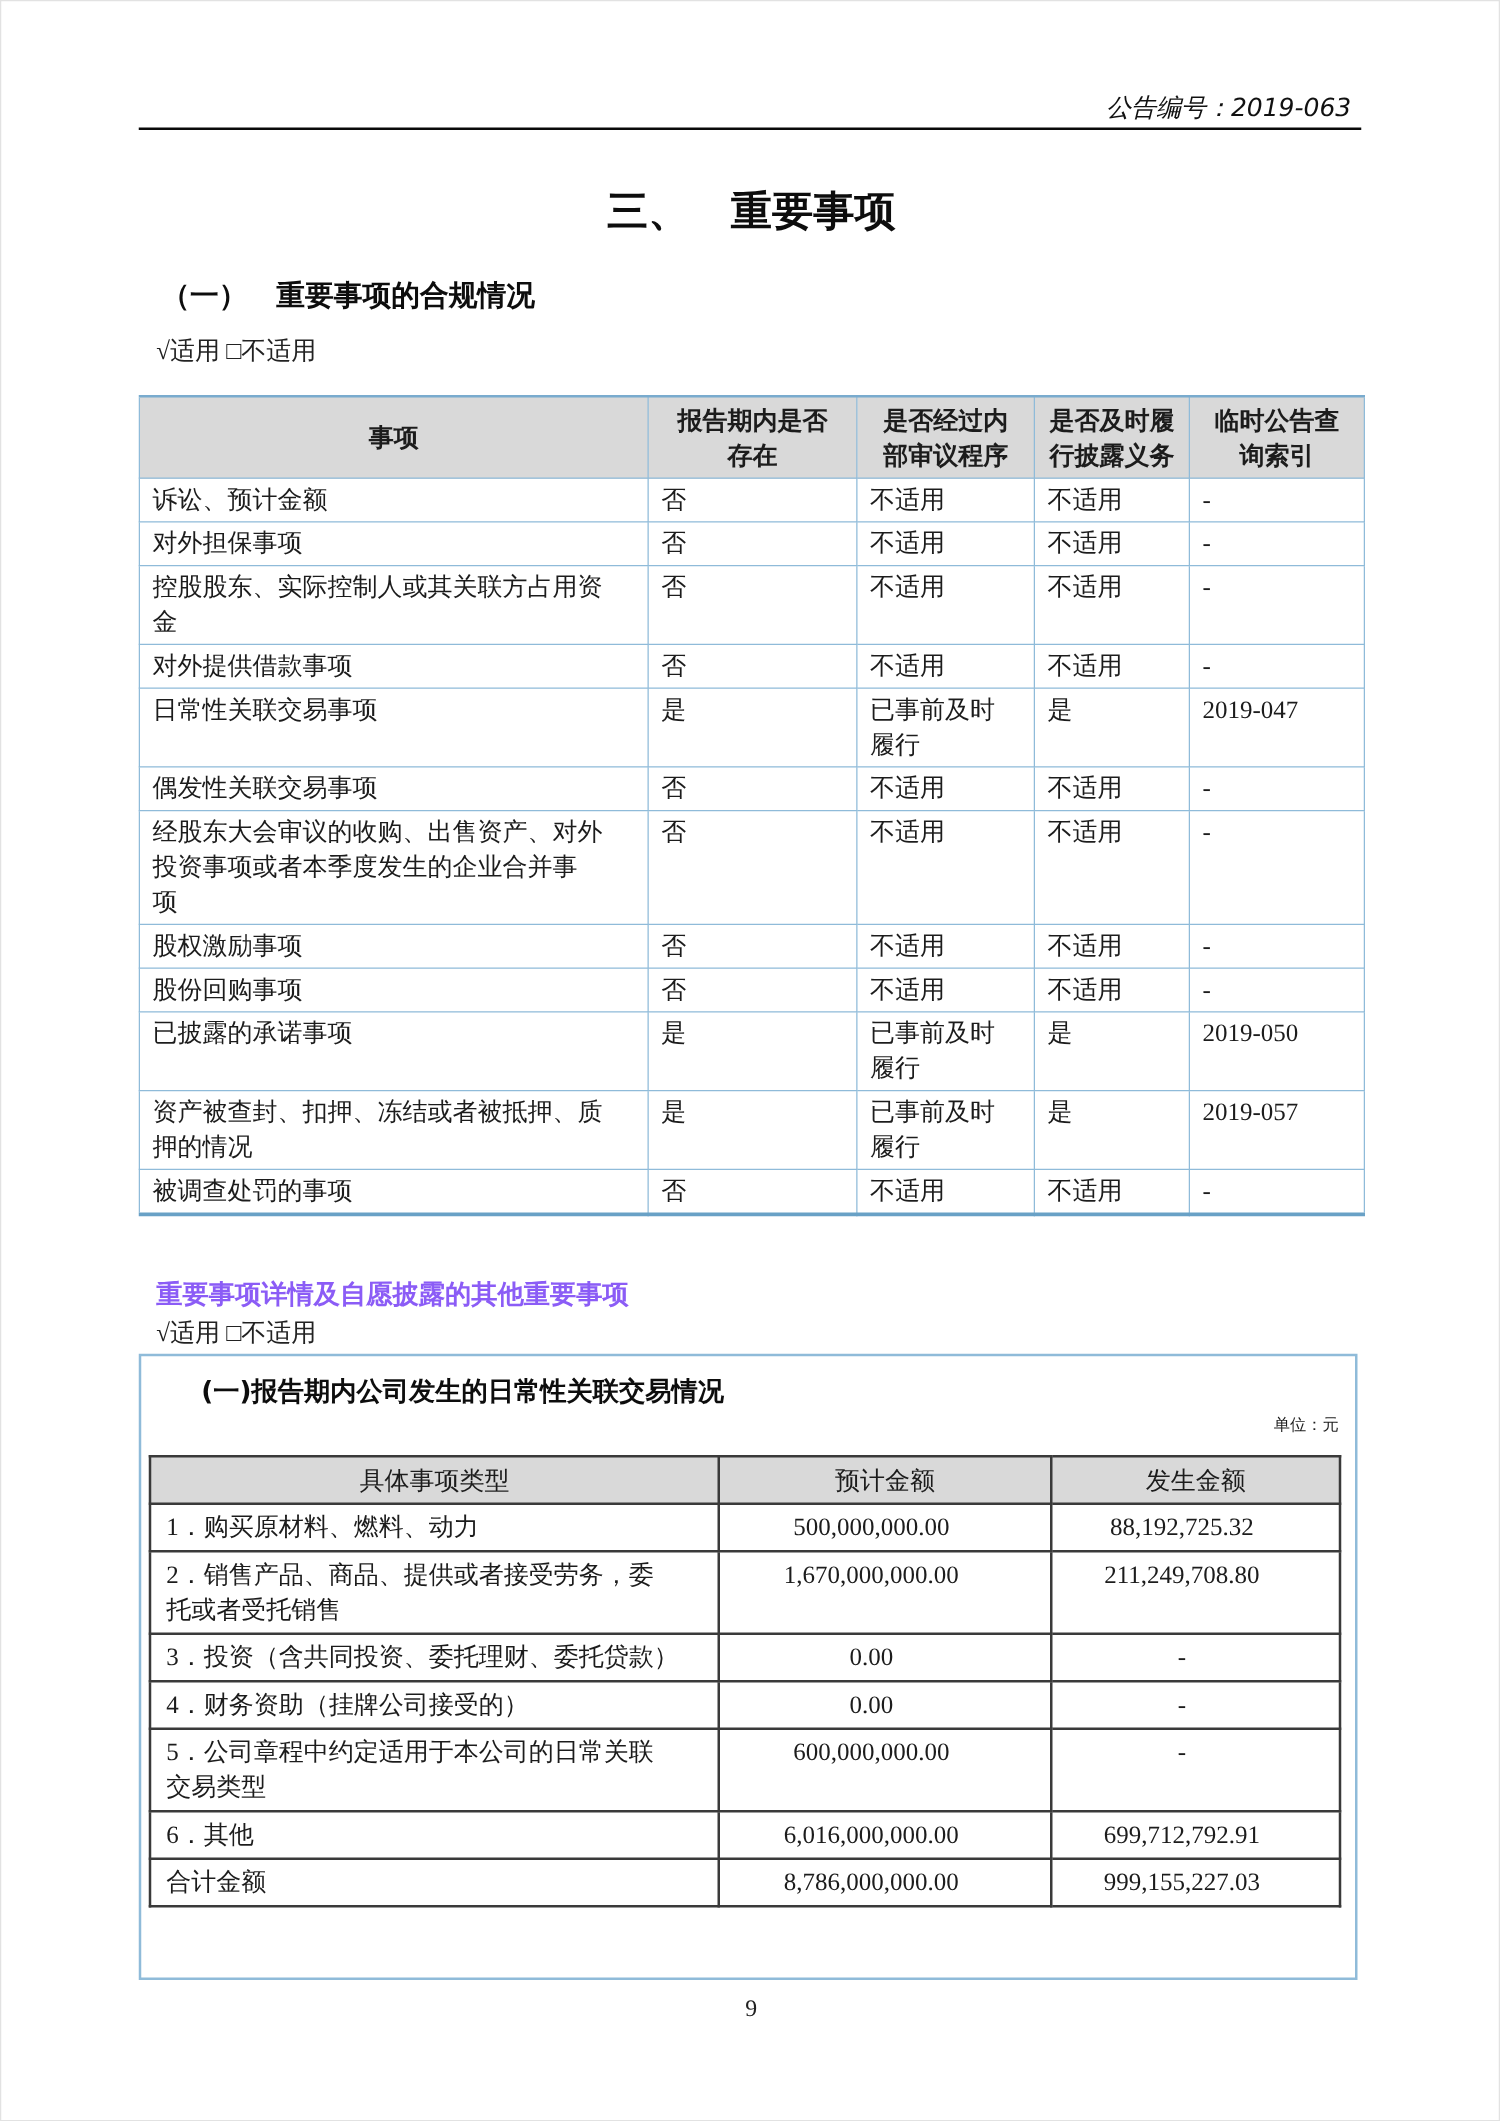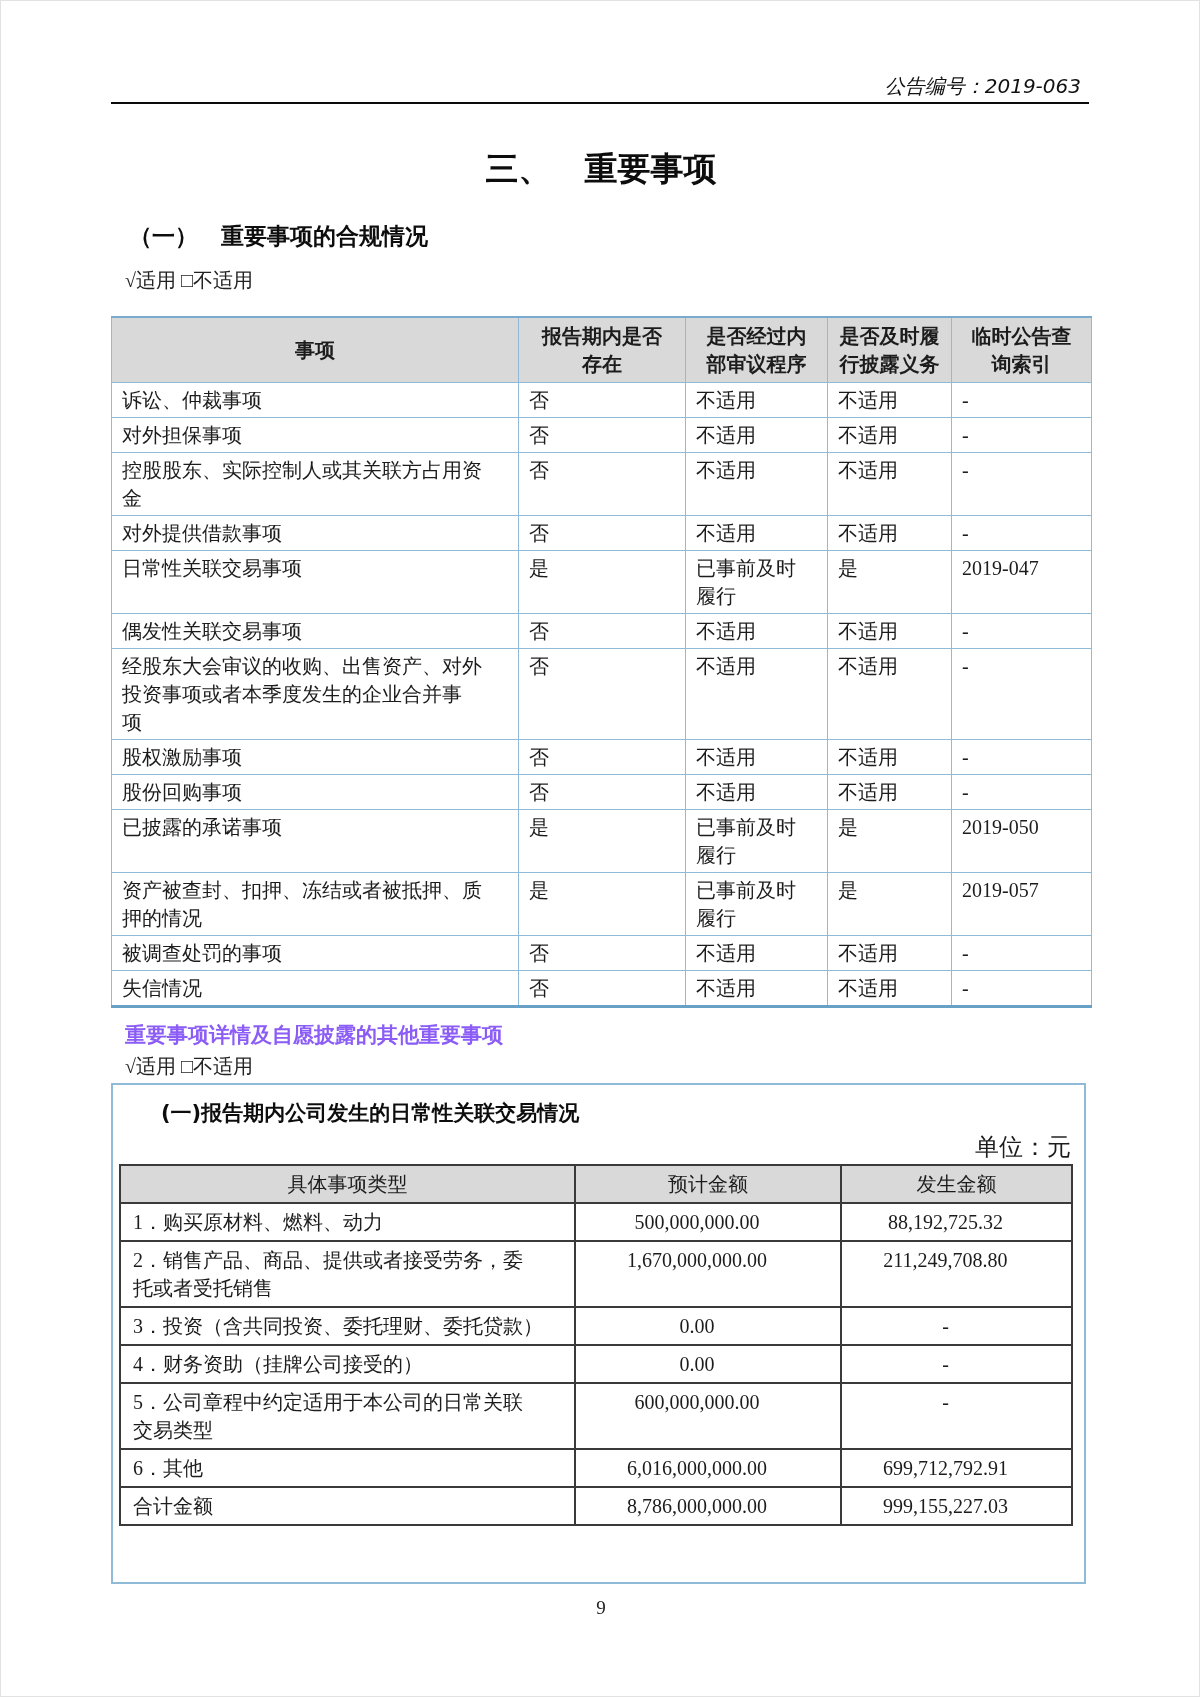--- a/index.html
+++ b/index.html
@@ -28,21 +28,21 @@
   .t1 th,.t1 td{border:1px solid #8fbbd9;font-size:20px;line-height:28px;
       vertical-align:top;padding:3px 6px 3px 10px;white-space:pre-line;}
   .t1 th{background:#d9d9d9;font-family:"DejaVu Sans","Liberation Sans",sans-serif;
       font-weight:700;text-align:center;vertical-align:middle;padding:4px 4px;font-size:20px;}
 
   
   .box{position:absolute;left:110px;top:1082px;width:975px;height:501px;
       border:2px solid #8fbbd9;box-sizing:border-box;background:#fff;}
   .box-heading{position:absolute;top:1098px;left:160px;
       font-family:"DejaVu Sans","Liberation Sans",sans-serif;font-weight:700;font-size:21px;color:#0d0d0d;}
-  .unit-label{position:absolute;top:1130px;left:118px;width:952px;text-align:right;font-size:24px;}
+  .unit-label{position:absolute;top:1130px;left:118px;width:952px;text-align:right;font-size:13px;}
 
   
   .t2{position:absolute;left:118px;top:1163px;width:952px;border:2px solid #333;}
   .t2 th,.t2 td{border:2px solid #3a3a3a;font-size:20px;line-height:28px;
       vertical-align:top;padding:4px 8px;white-space:pre-line;}
   .t2 th{background:#d9d9d9;font-family:"DejaVu Sans","Liberation Sans",sans-serif;
       font-weight:400;text-align:center;padding:4px 4px;}
   .t2 td.num{text-align:center;padding-right:30px;}
   .t2 td.label{padding-left:12px;}
 
@@ -77,21 +77,21 @@
         <th>是否经过内
 部审议程序</th>
         <th>是否及时履
 行披露义务</th>
         <th>临时公告查
 询索引</th>
       </tr>
     </thead>
     <tbody>
       <tr>
-          <td>诉讼、仲裁事项</td>
+          <td>诉讼、预计金额</td>
           <td>否</td>
           <td>不适用</td>
           <td>不适用</td>
           <td>-</td>
         </tr>
       <tr>
           <td>对外担保事项</td>
           <td>否</td>
           <td>不适用</td>
           <td>不适用</td>
@@ -162,27 +162,20 @@
           <td>资产被查封、扣押、冻结或者被抵押、质
 押的情况</td>
           <td>是</td>
           <td>已事前及时
 履行</td>
           <td>是</td>
           <td>2019-057</td>
         </tr>
       <tr>
           <td>被调查处罚的事项</td>
-          <td>否</td>
-          <td>不适用</td>
-          <td>不适用</td>
-          <td>-</td>
-        </tr>
-      <tr>
-          <td>失信情况</td>
           <td>否</td>
           <td>不适用</td>
           <td>不适用</td>
           <td>-</td>
         </tr>
     </tbody>
   </table>
 
   <div class="details-heading">重要事项详情及自愿披露的其他重要事项</div>
   <div class="applicability appl-2">√适用 □不适用</div>

